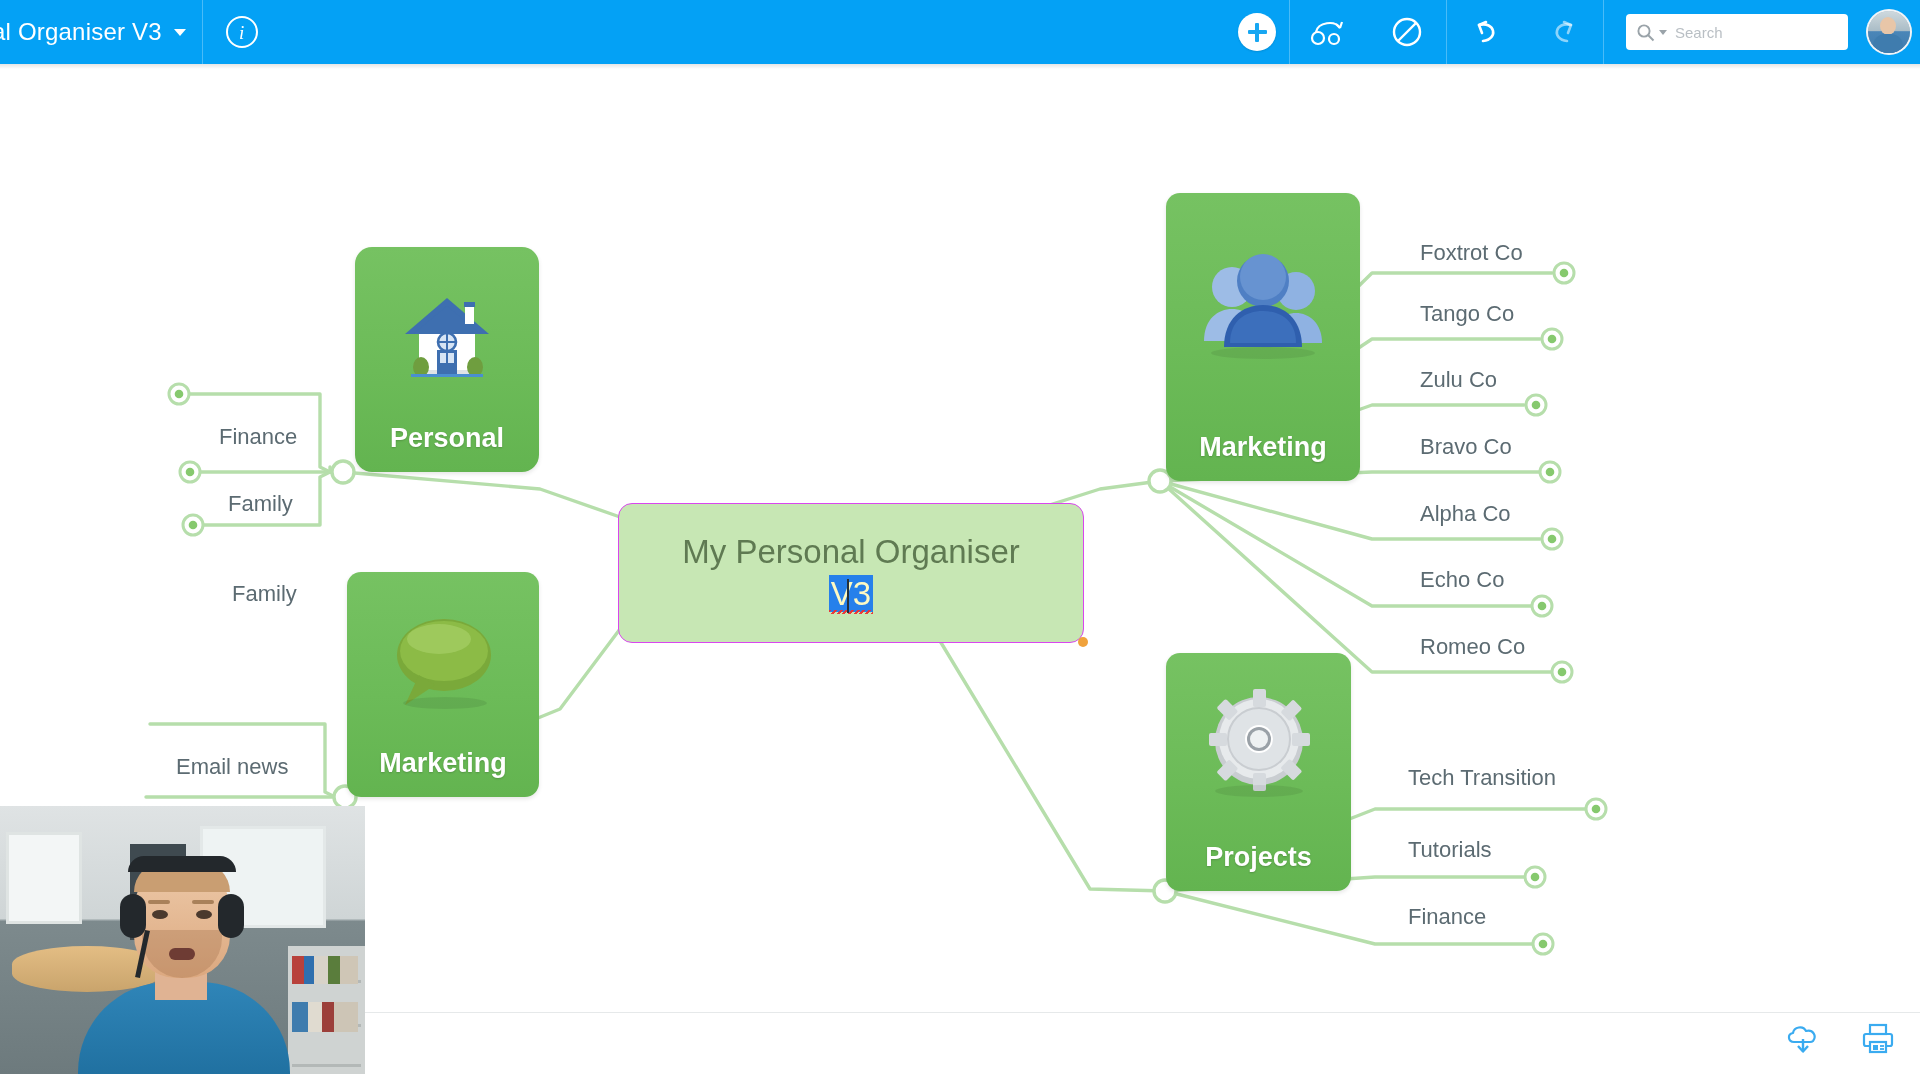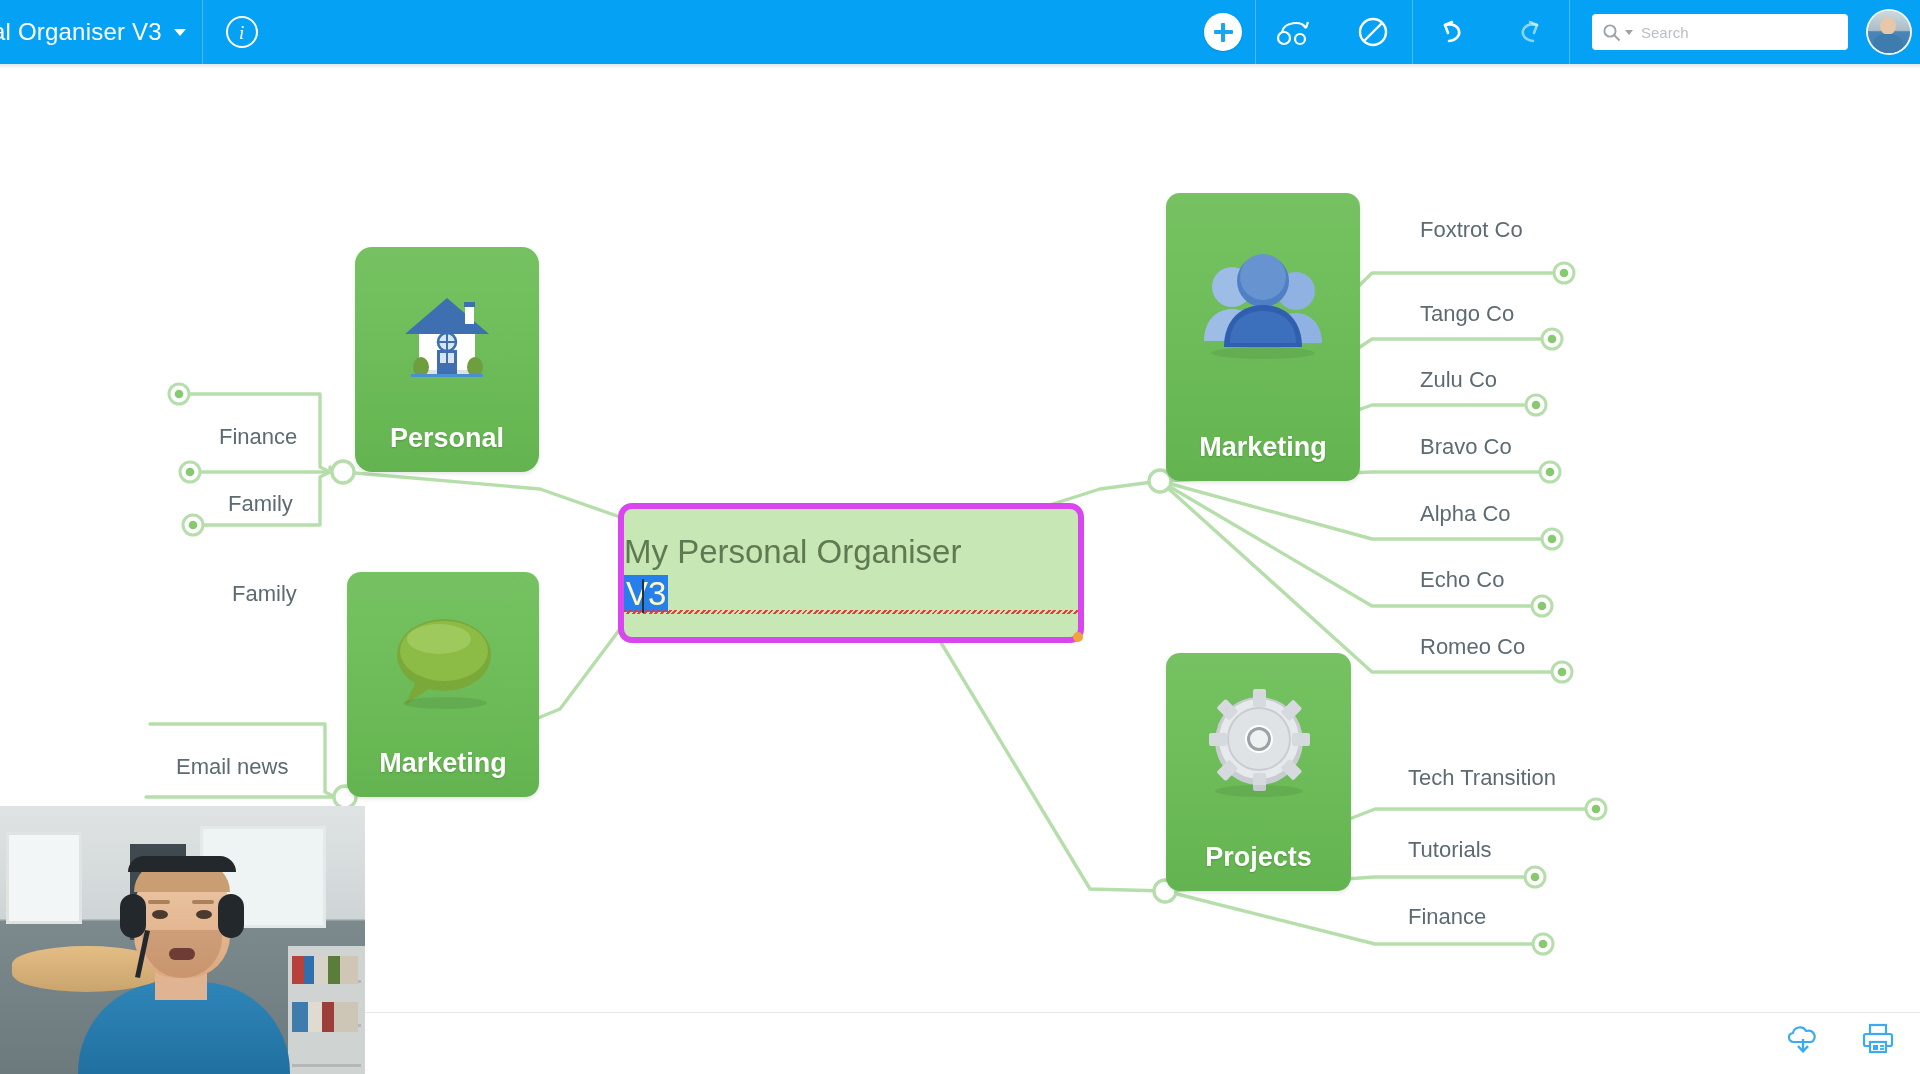--- a/index.html
+++ b/index.html
@@ -100,21 +100,21 @@
     width: 3.4px; height: 19px;
     background: #17a7f2;
     border-radius: 1px;
   }
   .plus-wrap {
     position: relative;
     width: 38px; height: 38px;
     display: flex; align-items: center; justify-content: center;
   }
   .search-wrap {
-    width: 256px;
+    width: 222px;
     height: 36px;
     background: #ffffff;
     border-radius: 4px;
     margin: 0 18px 0 22px;
     display: flex;
     align-items: center;
     padding: 0 10px;
     box-sizing: border-box;
     cursor: text;
   }
@@ -173,25 +173,26 @@
     left: 0; top: 0;
     width: 1920px; height: 940px;
   }
 
   
   .main-node {
     position: absolute;
     left: 618px; top: 434px;
     width: 466px; height: 140px;
     background: #c7e7b4;
-    border: 6px solid #d946ef;
+    border: 1px solid #d946ef;
     border-radius: 14px;
     box-sizing: border-box;
     display: flex;
     flex-direction: column;
+    align-items: center;
     justify-content: center;
     cursor: text;
   }
   .main-node-line1 {
     color: #5f7a52;
     font-size: 33px;
     line-height: 1.15;
   }
   .main-node-line2-wrap {
     margin-top: 4px;
@@ -539,21 +540,21 @@
             <circle cx="67" cy="38" r="26" fill="#4f7fc4"></circle>
             <circle cx="67" cy="34" r="23" fill="#6793d1"></circle>
             <path d="M28 104 C28 76 46 62 67 62 C88 62 106 76 106 104 Z" fill="#2f5fae"></path>
             <path d="M34 100 C34 78 49 68 67 68 C85 68 100 78 100 100 Z" fill="#3c6fbc"></path>
           </g>
           <ellipse cx="67" cy="110" rx="52" ry="6" fill="#000000" opacity=".07"></ellipse>
         </svg>
       </div>
       <div class="branch-label">Marketing</div>
     </div>
-    <div class="leaf-label" style="left:1420px; top:148px;">Foxtrot Co</div>
+    <div class="leaf-label" style="left:1420px; top:171px;">Foxtrot Co</div>
     <div class="leaf-label" style="left:1420px; top:232px;">Tango Co</div>
     <div class="leaf-label" style="left:1420px; top:298px;">Zulu Co</div>
     <div class="leaf-label" style="left:1420px; top:365px;">Bravo Co</div>
     <div class="leaf-label" style="left:1420px; top:432px;">Alpha Co</div>
     <div class="leaf-label" style="left:1420px; top:498px;">Echo Co</div>
     <div class="leaf-label" style="left:1420px; top:565px;">Romeo Co</div>
 
     <div class="branch" style="left:1166px; top:584px; width:185px; height:238px;">
       <div class="branch-icon">
         <svg width="126" height="126" viewBox="0 0 126 126">

